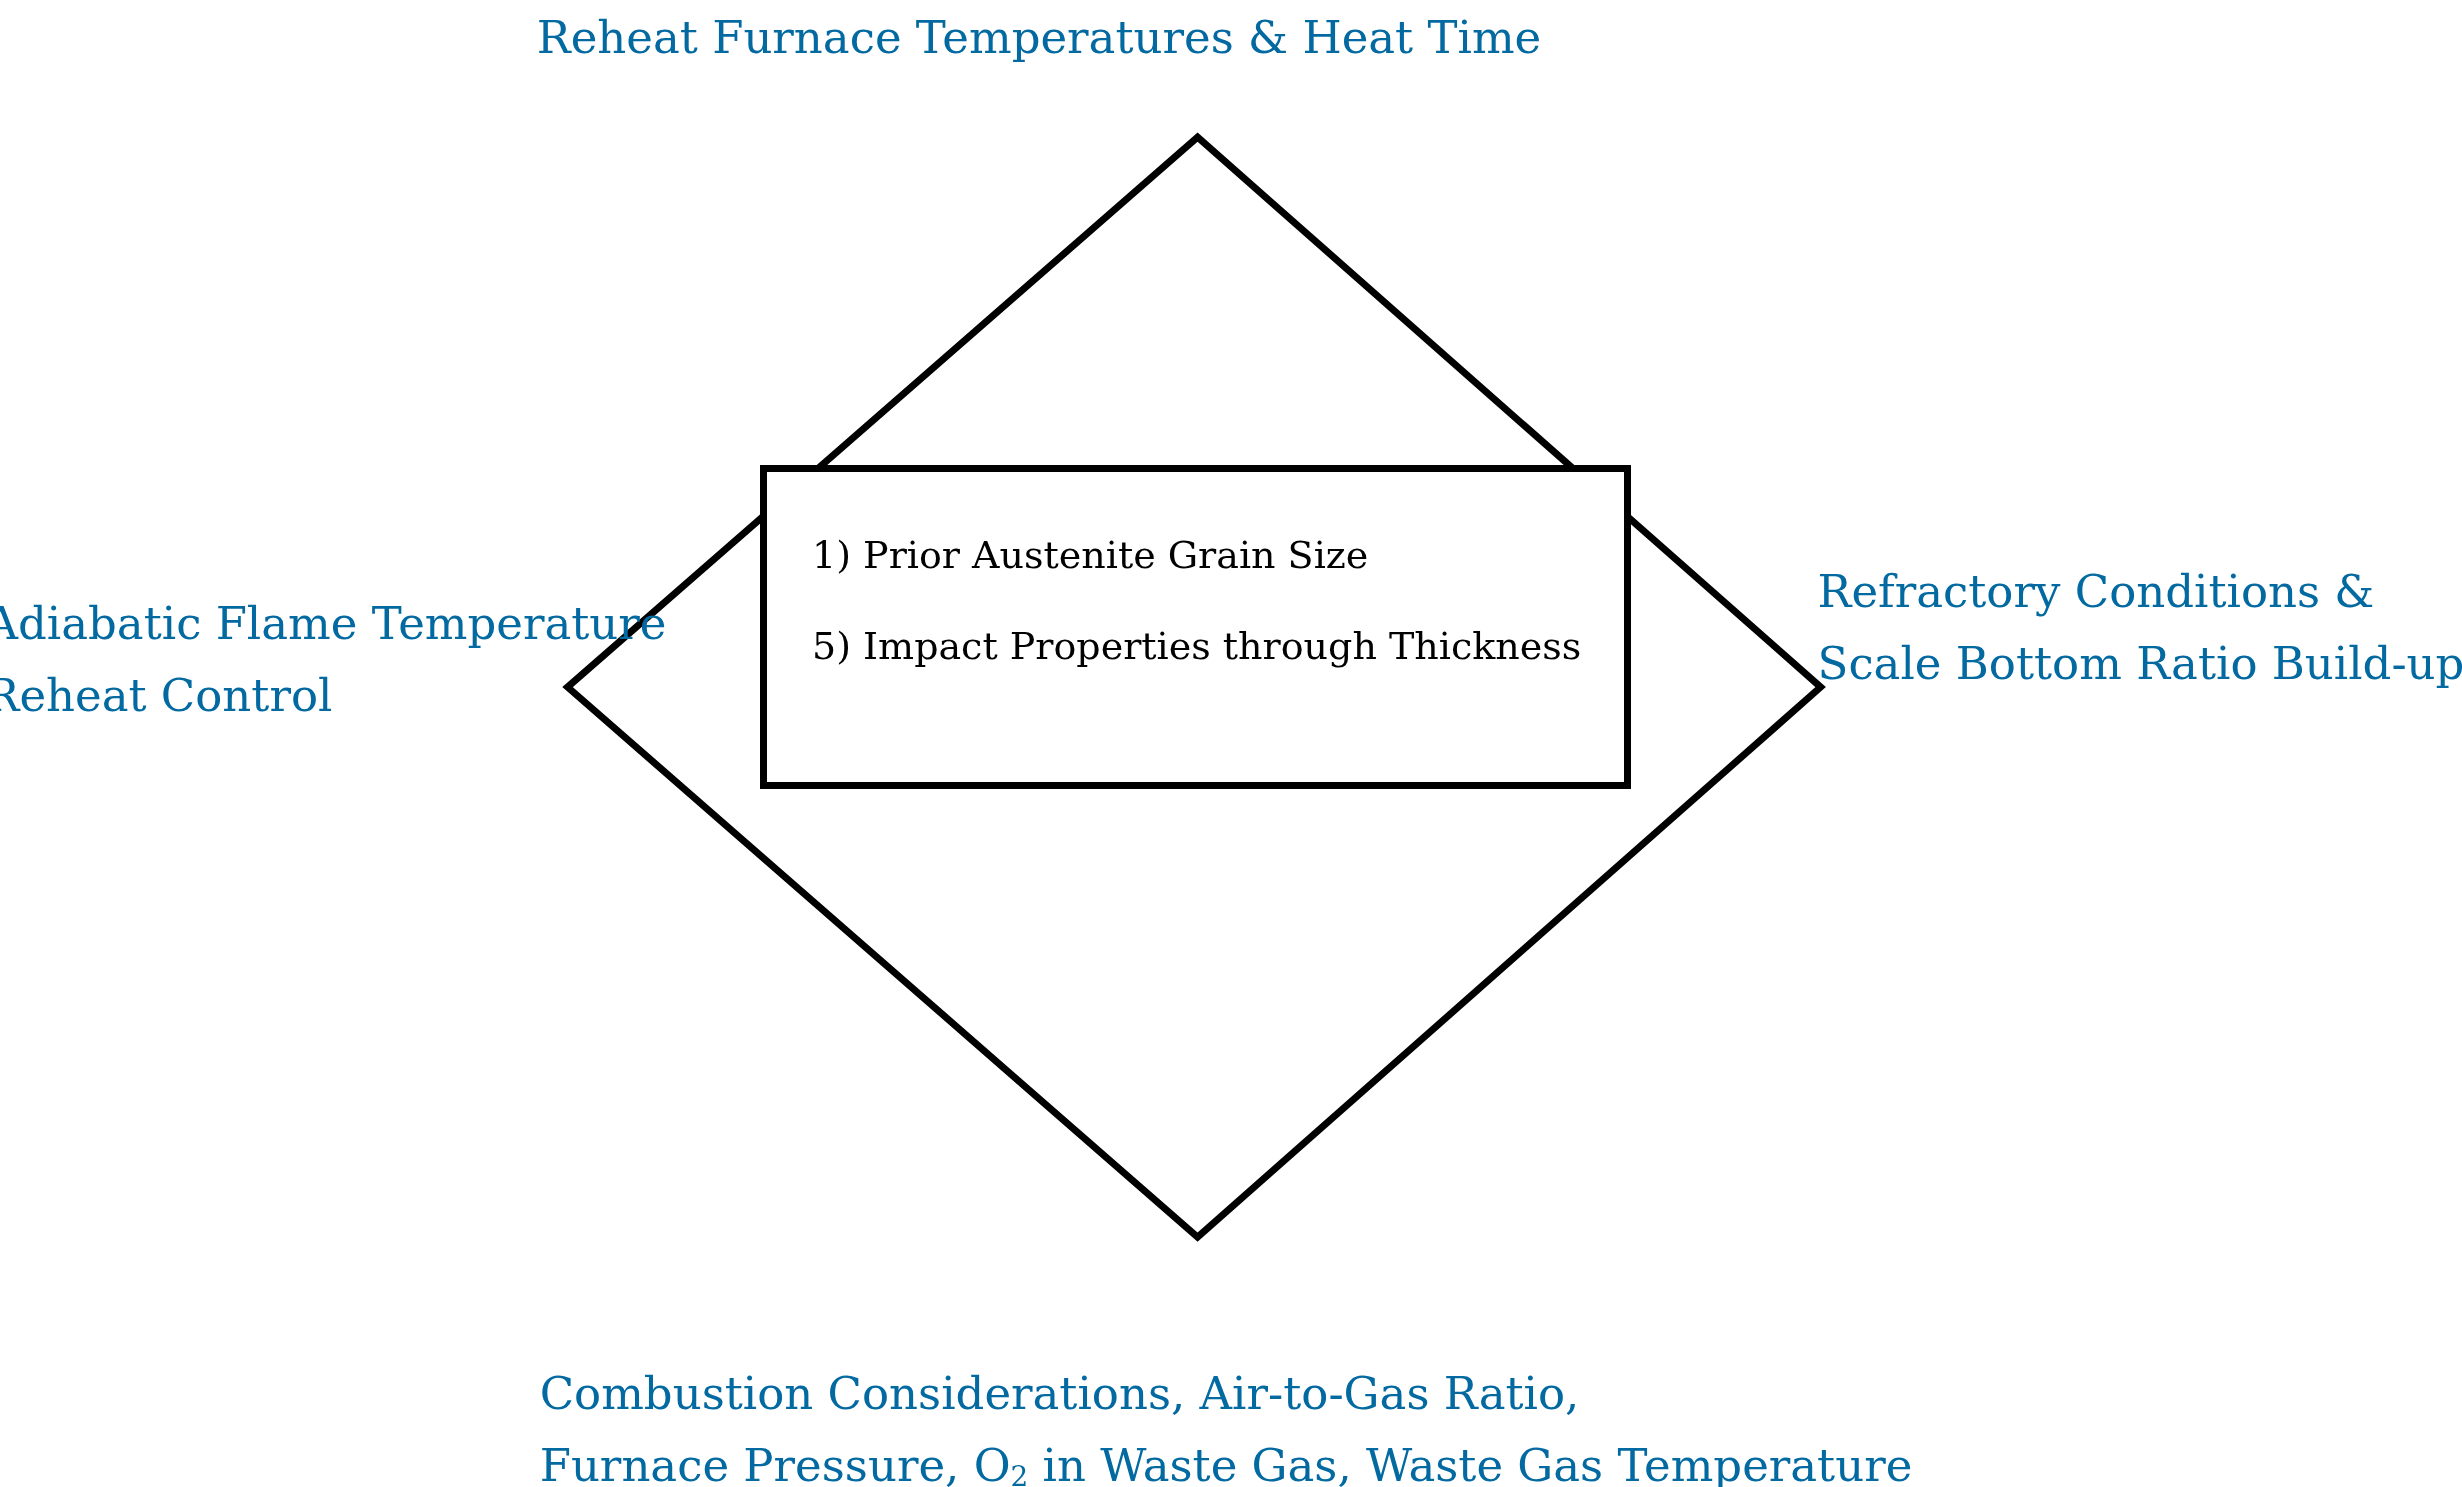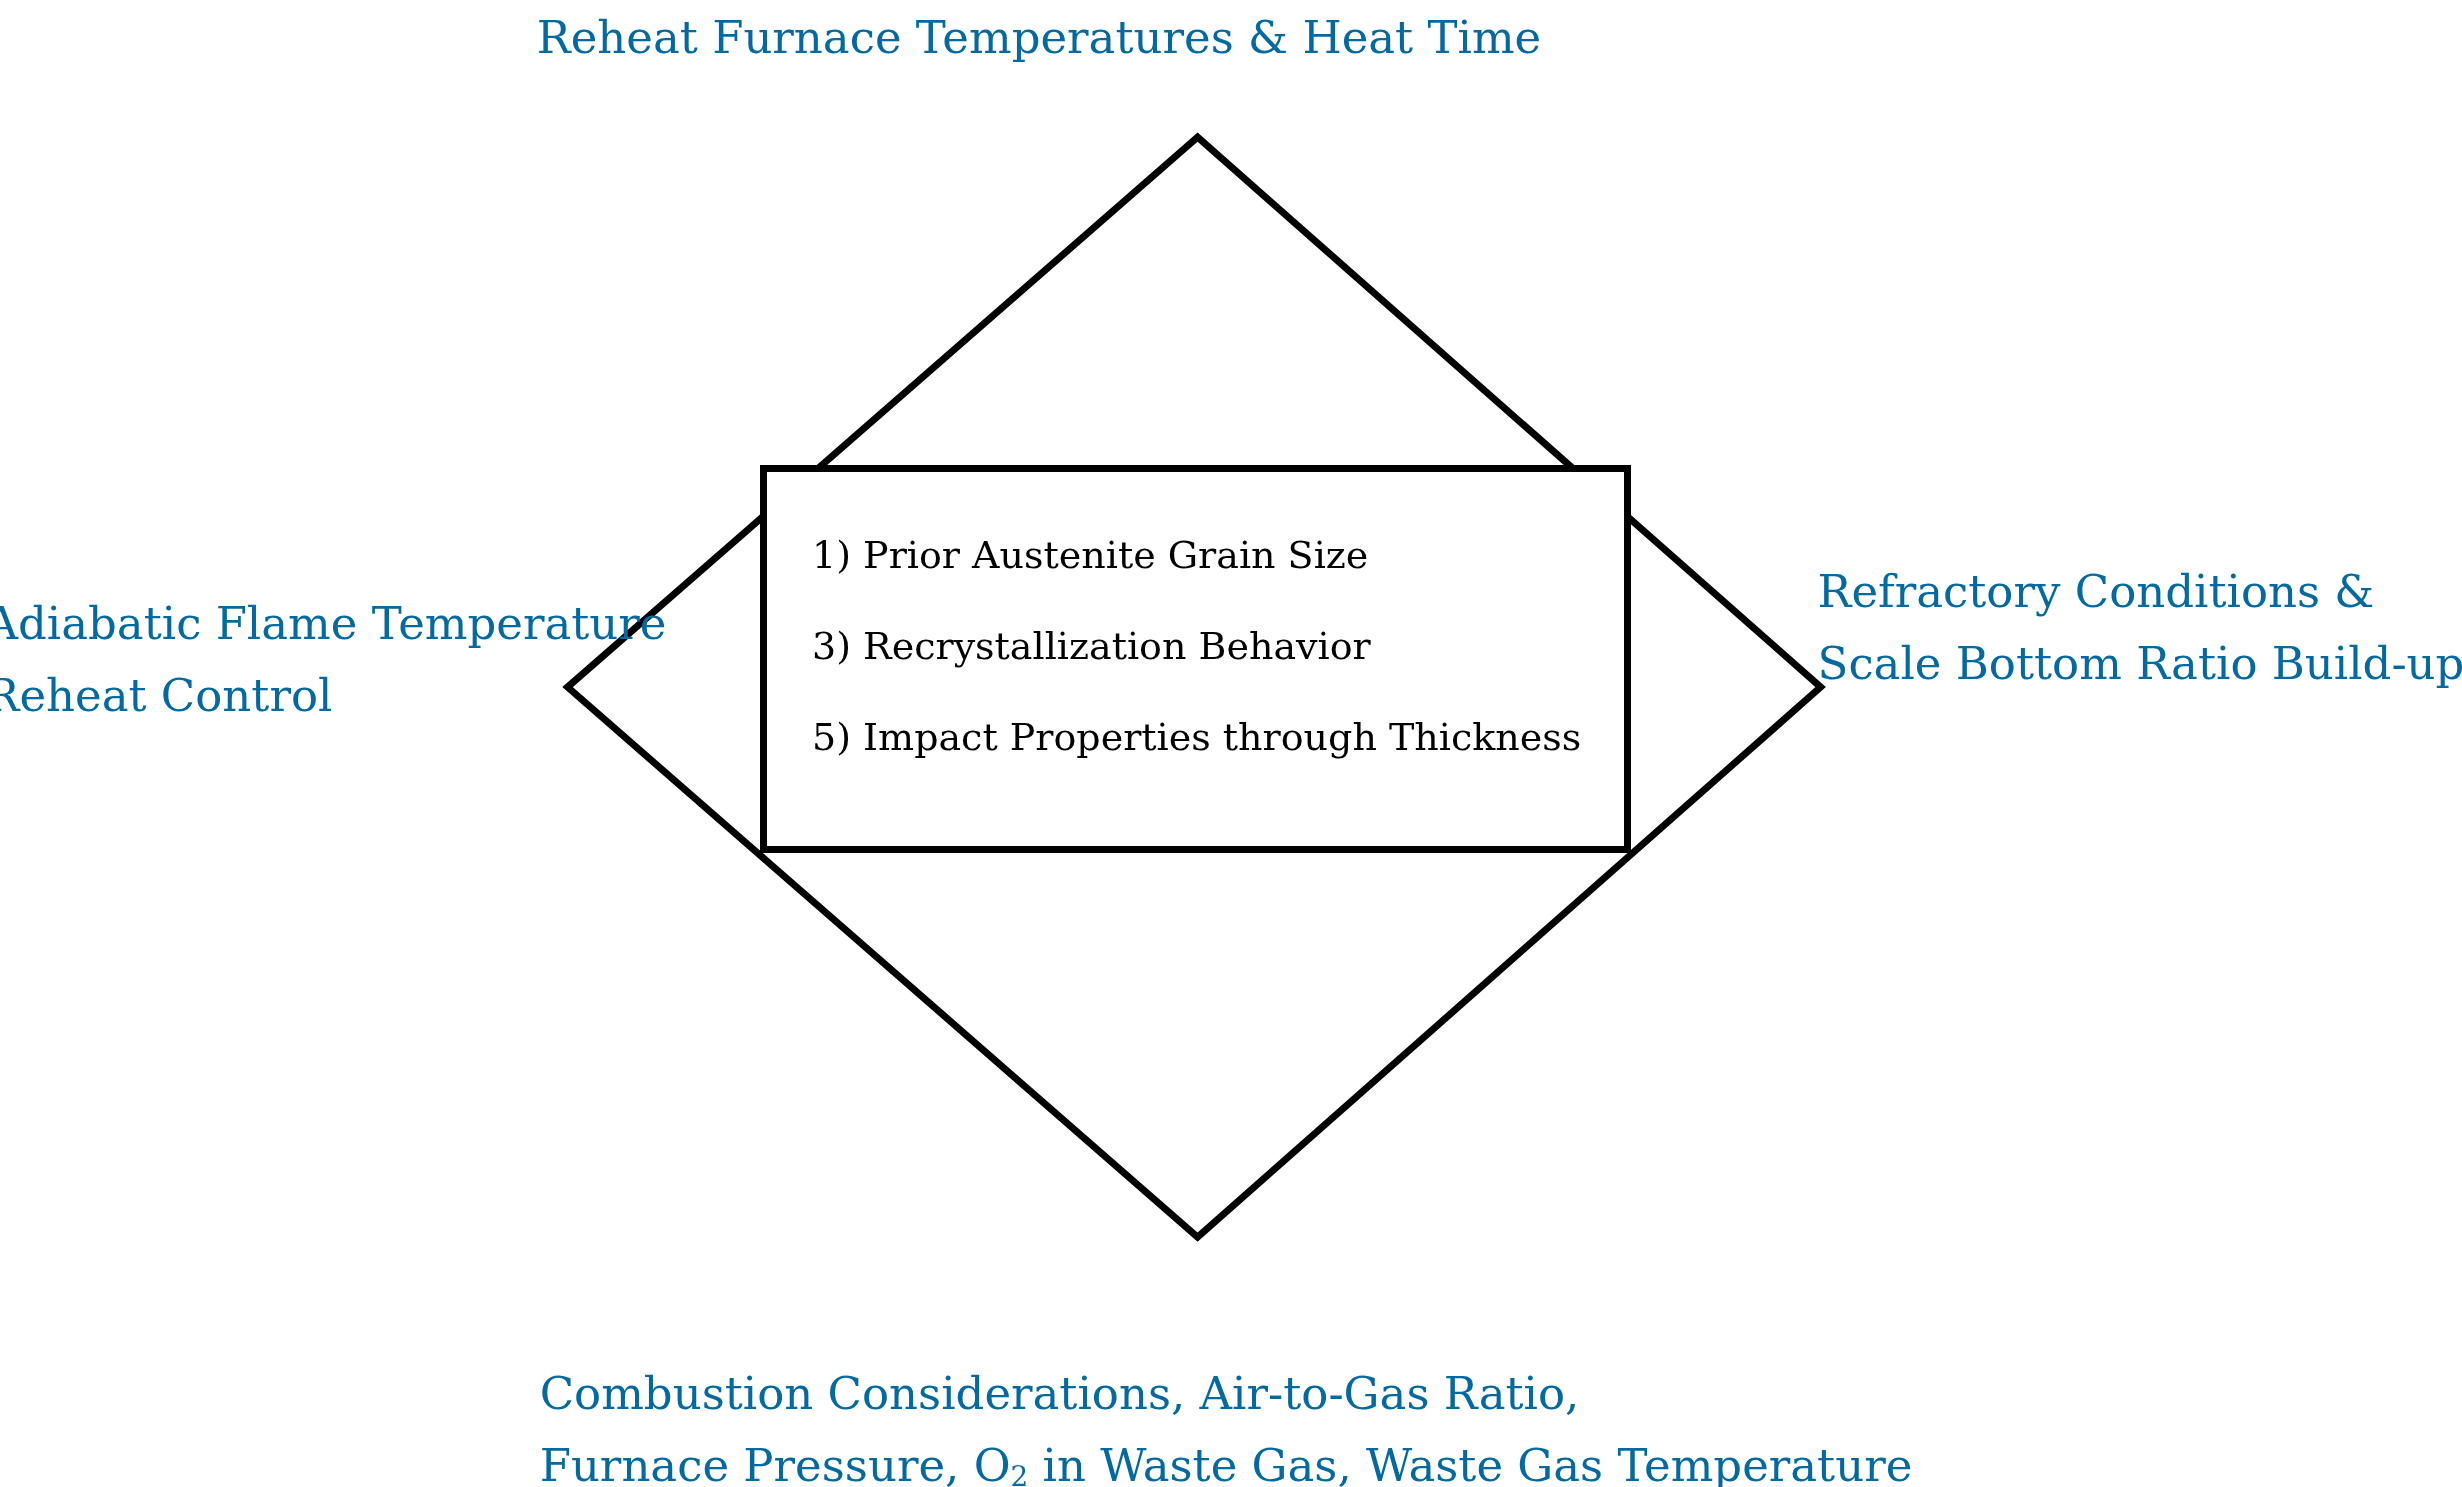--- a/index.html
+++ b/index.html
@@ -47,21 +47,21 @@
   }
   #bottom-label {
     left: 1226px;
     top: 1358px;
   }
   #center-box {
     position: absolute;
     left: 760px;
     top: 465px;
     width: 871px;
-    height: 388px;
+    height: 324px;
     box-sizing: border-box;
     background: #ffffff;
     border: 7.7px solid #000000;
     padding: 38px 0 0 45px;
   }
   .box-item {
     font-size: 38px;
     line-height: 91px;
     white-space: nowrap;
     color: #000000;
@@ -86,21 +86,20 @@
     <span>Reheat Furnace Temperatures &amp; Heat Time</span>
   </div>
 
   <div class="label" id="left-label">
     <div>Adiabatic Flame Temperature</div>
     <div>Reheat Control</div>
   </div>
 
   <div id="center-box">
     <div class="box-item">1) Prior Austenite Grain Size</div>
-    <div class="box-item">3) Recrystallization Behavior</div>
     <div class="box-item">5) Impact Properties through Thickness</div>
   </div>
 
   <div class="label" id="right-label">
     <div>Refractory Conditions &amp;</div>
     <div>Scale Bottom Ratio Build-up</div>
   </div>
 
   <div class="label" id="bottom-label">
     <div>Combustion Considerations, Air-to-Gas Ratio,</div>

